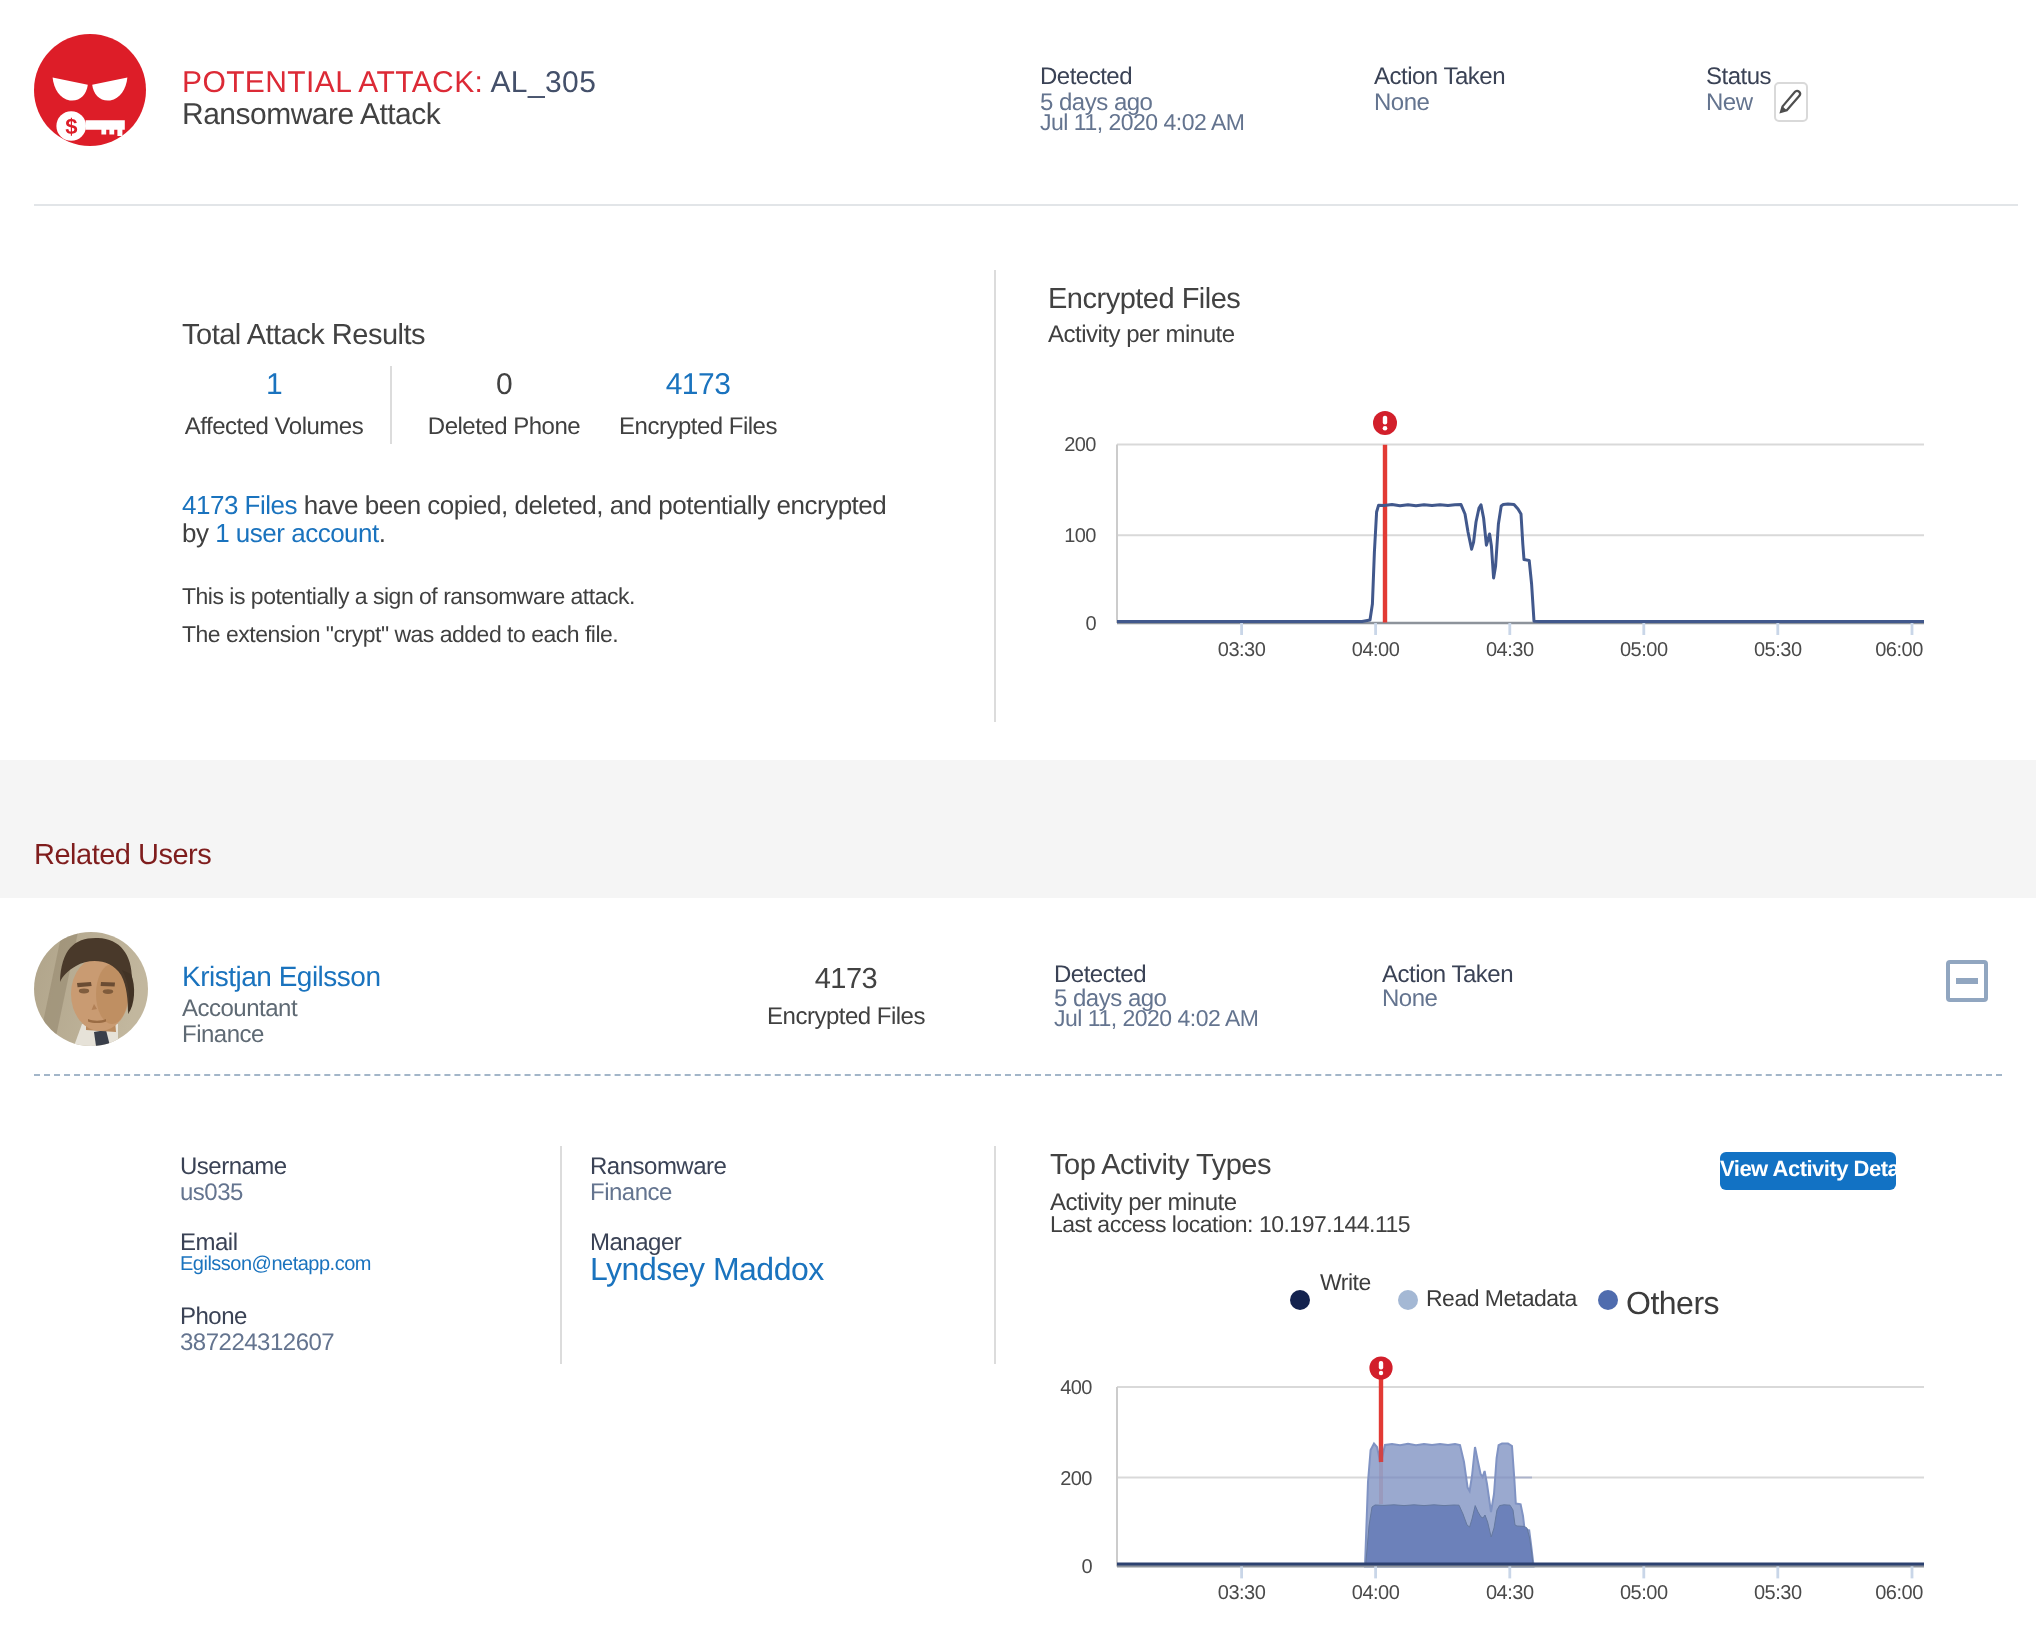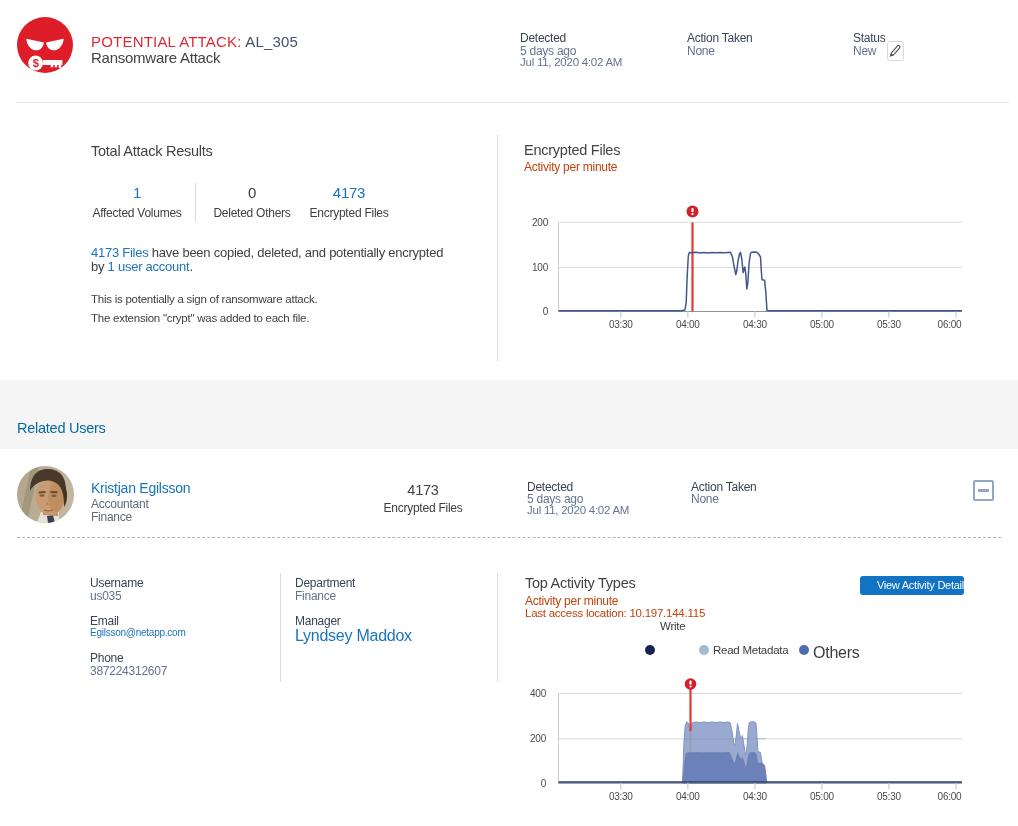--- a/index.html
+++ b/index.html
@@ -1,21 +1,21 @@
 <!DOCTYPE html>
 <html><head><meta charset="utf-8"><title>Ransomware Attack</title>
 <style>
 * { margin:0; padding:0; box-sizing:border-box; }
 html,body { width:1018px; height:826px; background:#fff; font-family:"Liberation Sans",sans-serif; position:relative; overflow:hidden; letter-spacing:-0.25px; }
 .abs { position:absolute; }
 .lbl { font-size:12px; color:#3a4255; }
 .val { font-size:12px; color:#64748f; }
 .ital { }
 .link { color:#1a73be; text-decoration:none; }
-.sub { font-size:12px; color:#c2410c;text-align:right; }
+.sub { font-size:12px; color:#404040;text-align:right; }
 .ttl { font-size:14.5px; color:#424242; }
 .hline { background:#e3e3e3; height:1px; }
 .vline { background:#dcdcdc; width:1px; }
 .ctr { transform:translateX(-50%); white-space:nowrap; }
 </style></head>
 <body>
 <svg class="abs" style="left:17px;top:17px" width="56" height="56" viewBox="0 0 56 56">
 <circle cx="28" cy="28" r="28" fill="#dd1d28"></circle>
 <path d="M9.3 21.8 L26.9 25.4 C26.2 30.6 22.8 33.8 17.9 33.2 C13 32.5 9.9 27.6 9.3 21.8 Z" fill="#fff"></path>
 <path d="M29.1 25.4 L46.7 21.8 C46.1 27.6 43 32.5 38.1 33.2 C33.2 33.8 29.8 30.6 29.1 25.4 Z" fill="#fff"></path>
@@ -34,27 +34,27 @@
 <div class="abs lbl" style="left:853px;top:31px">Status</div>
 <div class="abs val" style="left:853px;top:44px">New</div>
 <svg class="abs" style="left:887px;top:41px" width="17" height="20" viewBox="0 0 17 20">
 <rect x="0.5" y="0.5" width="16" height="19" rx="2" fill="#fff" stroke="#d9d9d9"></rect>
 <path d="M4.3 12.2 L10.5 4.9 C11 4.3 11.9 4.25 12.5 4.8 C13.1 5.35 13.2 6.25 12.7 6.85 L6.4 14.1 L3.5 14.9 Z" fill="none" stroke="#4f4f4f" stroke-width="1.1"></path>
 <path d="M3.5 14.9 L6.4 14.1 L4.3 12.2 Z" fill="#4f4f4f"></path>
 </svg>
 
 <div class="abs hline" style="left:17px;top:101.5px;width:992px;height:1.3px;background:#e2e5e8"></div>
 
-<div class="abs ttl" style="left:91px;top:143px">Total Attack Results</div>
+<div class="abs ttl" style="left:91px;top:160px">Total Attack Results</div>
 
 <div class="abs ctr" style="left:137px;top:184px;font-size:15px"><a class="link">1</a></div>
 <div class="abs ctr" style="left:137px;top:206px;font-size:12px;color:#404040">Affected Volumes</div>
 <div class="abs vline" style="left:195px;top:183px;height:39px"></div>
 <div class="abs ctr" style="left:252px;top:184px;font-size:15px;color:#424242">0</div>
-<div class="abs ctr" style="left:252px;top:206px;font-size:12px;color:#404040">Deleted Others</div>
+<div class="abs ctr" style="left:252px;top:206px;font-size:12px;color:#404040">Deleted Phone</div>
 <div class="abs ctr" style="left:349px;top:184px;font-size:15px"><a class="link">4173</a></div>
 <div class="abs ctr" style="left:349px;top:206px;font-size:12px;color:#404040">Encrypted Files</div>
 
 <div class="abs" style="left:91px;top:246px;font-size:13px;color:#404040;line-height:13.5px"><a class="link">4173 Files</a> have been copied, deleted, and potentially encrypted<br>by <a class="link">1 user account</a>.</div>
 <div class="abs ital" style="left:91px;top:293px;font-size:11.5px;color:#404040">This is potentially a sign of ransomware attack.</div>
 <div class="abs" style="left:91px;top:312px;font-size:11.5px;color:#404040">The extension "crypt" was added to each file.</div>
 
 <div class="abs vline" style="left:497px;top:135px;height:226px"></div>
 
 <div class="abs ttl" style="left:524px;top:142px">Encrypted Files</div>
@@ -80,21 +80,21 @@
 <text x="38.0" y="120.0" text-anchor="end" font-size="10" fill="#4a4a4a">0</text>
 <text x="110.8" y="133" text-anchor="middle" font-size="10" fill="#4a4a4a">03:30</text>
 <text x="177.8" y="133" text-anchor="middle" font-size="10" fill="#4a4a4a">04:00</text>
 <text x="244.9" y="133" text-anchor="middle" font-size="10" fill="#4a4a4a">04:30</text>
 <text x="311.9" y="133" text-anchor="middle" font-size="10" fill="#4a4a4a">05:00</text>
 <text x="378.9" y="133" text-anchor="middle" font-size="10" fill="#4a4a4a">05:30</text>
 <text x="439.5" y="133" text-anchor="middle" font-size="10" fill="#4a4a4a">06:00</text>
 </svg>
 
 <div class="abs" style="left:0;top:380px;width:1018px;height:69px;background:#f5f5f5"></div>
-<div class="abs" style="left:17px;top:420px;font-size:14.5px;color:#0369a1">Related Users</div>
+<div class="abs" style="left:17px;top:420px;font-size:14.5px;color:#7f1d1d">Related Users</div>
 
 <svg class="abs" style="left:17px;top:466px" width="57" height="57" viewBox="0 0 57 57">
 <defs>
       <clipPath id="av">
         <circle cx="28.5" cy="28.5" r="28.5"></circle>
       </clipPath>
 <linearGradient id="avbg" x1="0" y1="0" x2="1" y2="0.3">
         <stop offset="0" stop-color="#b0a48a"></stop>
         <stop offset="1" stop-color="#c2b79e"></stop>
       </linearGradient>
@@ -133,33 +133,33 @@
 
 <div class="abs" style="left:17px;top:536.5px;width:984px;border-top:1.2px dashed #a3b6c9"></div>
 
 <div class="abs lbl" style="left:90px;top:576px">Username</div>
 <div class="abs val" style="left:90px;top:589px">us035</div>
 <div class="abs lbl" style="left:90px;top:614px">Email</div>
 <div class="abs" style="left:90px;top:627px;font-size:10px"><a class="link">Egilsson@netapp.com</a></div>
 <div class="abs lbl" style="left:90px;top:651px">Phone</div>
 <div class="abs val" style="left:90px;top:664px">387224312607</div>
 <div class="abs vline" style="left:280px;top:573px;height:109px"></div>
-<div class="abs lbl" style="left:295px;top:576px">Department</div>
+<div class="abs lbl" style="left:295px;top:576px">Ransomware</div>
 <div class="abs val" style="left:295px;top:589px">Finance</div>
 <div class="abs lbl" style="left:295px;top:614px">Manager</div>
 <div class="abs" style="left:295px;top:627px;font-size:16px"><a class="link">Lyndsey Maddox</a></div>
 <div class="abs vline" style="left:497px;top:573px;height:109px"></div>
 
 <div class="abs ttl" style="left:525px;top:575px">Top Activity Types</div>
 <div class="abs sub" style="left:525px;top:594px">Activity per minute</div>
 <div class="abs sub" style="left:525px;top:607px;font-size:11.5px">Last access location: 10.197.144.115</div>
-<div class="abs" style="left:860px;top:576px;width:104px;height:19px;background:#1272c4;border-radius:3px;color:#fff;font-size:11px;font-weight:normal;text-align:right;line-height:19px;white-space:nowrap">View Activity Detail</div>
+<div class="abs" style="left:860px;top:576px;width:88px;height:19px;background:#1272c4;border-radius:3px;color:#fff;font-size:11px;font-weight:bold;text-align:center;line-height:19px;white-space:nowrap">View Activity Detail</div>
 
 <div class="abs" style="left:645px;top:644.5px;width:10px;height:10px;border-radius:50%;background:#14234f"></div>
-<div class="abs" style="left:660px;top:620px;font-size:11.5px;color:#3c3c3c">Write</div>
+<div class="abs" style="left:660px;top:636px;font-size:11.5px;color:#3c3c3c">Write</div>
 <div class="abs" style="left:699px;top:644.5px;width:10px;height:10px;border-radius:50%;background:#a4b8d4"></div>
 <div class="abs" style="left:713px;top:643.5px;font-size:11.5px;color:#3c3c3c">Read Metadata</div>
 <div class="abs" style="left:799px;top:644.5px;width:10px;height:10px;border-radius:50%;background:#4f6cae"></div>
 <div class="abs" style="left:813px;top:643.5px;font-size:16px;color:#3c3c3c">Others</div>
 <svg class="abs" style="left:510px;top:665px" width="508" height="161" viewBox="0 0 508 161">
 <line x1="48.5" y1="28.5" x2="452.0" y2="28.5" stroke="#d9d9d9" stroke-width="1"></line>
 <line x1="48.5" y1="73.8" x2="452.0" y2="73.8" stroke="#d9d9d9" stroke-width="1"></line>
 <line x1="48.5" y1="28.5" x2="48.5" y2="118.2" stroke="#cccccc" stroke-width="1"></line>
 <path d="M172.5,118.2 L172.5,118.0 L174.0,76.0 L175.3,60.0 L177.0,56.8 L178.5,58.5 L180.0,65.5 L181.0,64.0 L182.5,57.5 L186.0,57.0 L190.0,57.6 L194.0,56.9 L198.0,57.6 L202.0,57.0 L206.0,57.5 L210.0,57.0 L214.0,57.5 L217.5,57.0 L220.0,57.5 L222.0,66.0 L223.8,78.8 L224.8,80.5 L226.0,73.0 L227.5,58.5 L228.8,65.0 L230.3,72.0 L231.3,73.5 L232.3,70.5 L233.5,77.0 L235.5,91.0 L237.0,82.0 L238.3,64.0 L239.3,57.6 L241.0,56.8 L244.0,56.8 L246.0,58.0 L247.2,75.0 L247.9,86.8 L249.5,87.0 L250.3,87.2 L251.5,93.0 L252.3,99.8 L254.6,100.2 L255.6,108.0 L256.8,118.0 L256.8,118.2 Z" fill="#9aa9cf" stroke="#8093c3" stroke-width="1"></path>
 <path d="M172.8,118.2 L172.8,118.0 L174.5,98.0 L176.0,88.5 L177.5,87.5 L182.0,87.7 L187.0,87.4 L192.0,87.8 L197.0,87.4 L202.0,87.8 L207.0,87.4 L212.0,87.8 L217.0,87.5 L219.5,87.6 L221.5,92.0 L223.5,97.5 L224.8,98.5 L226.0,94.5 L227.6,87.8 L229.0,91.0 L230.5,93.5 L231.5,94.0 L232.5,92.5 L233.8,96.0 L235.6,103.5 L237.0,99.0 L238.5,90.0 L239.8,87.8 L242.0,87.4 L245.0,87.6 L246.5,90.0 L247.5,97.5 L248.5,98.0 L252.0,98.2 L253.5,99.0 L254.8,104.0 L255.8,111.0 L256.6,118.0 L256.6,118.2 Z" fill="#6c81ba" stroke="#64789f" stroke-width="0.5"></path>

